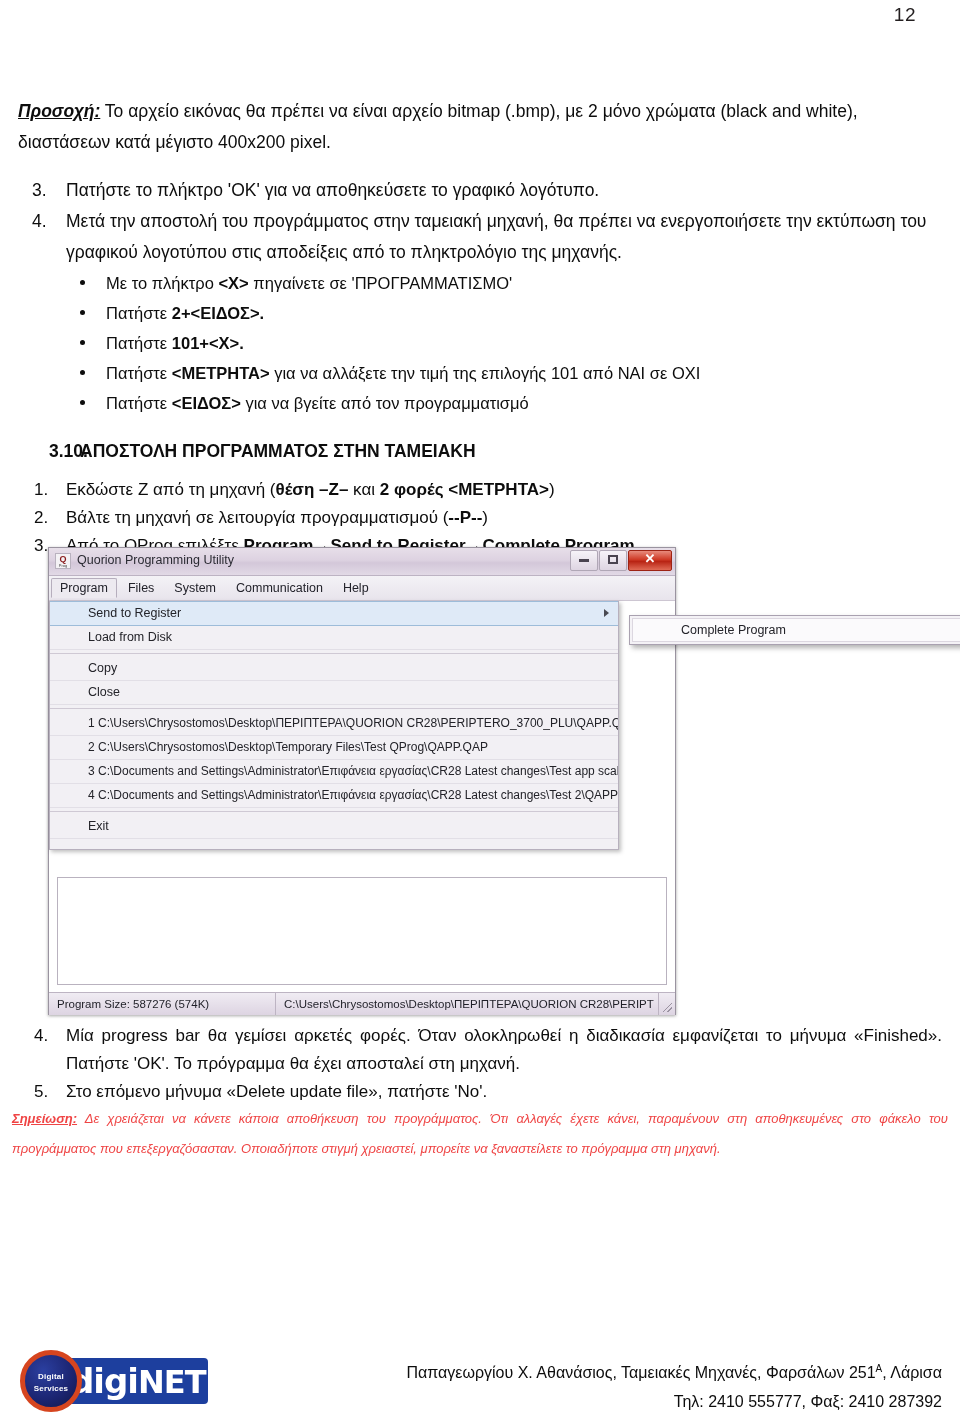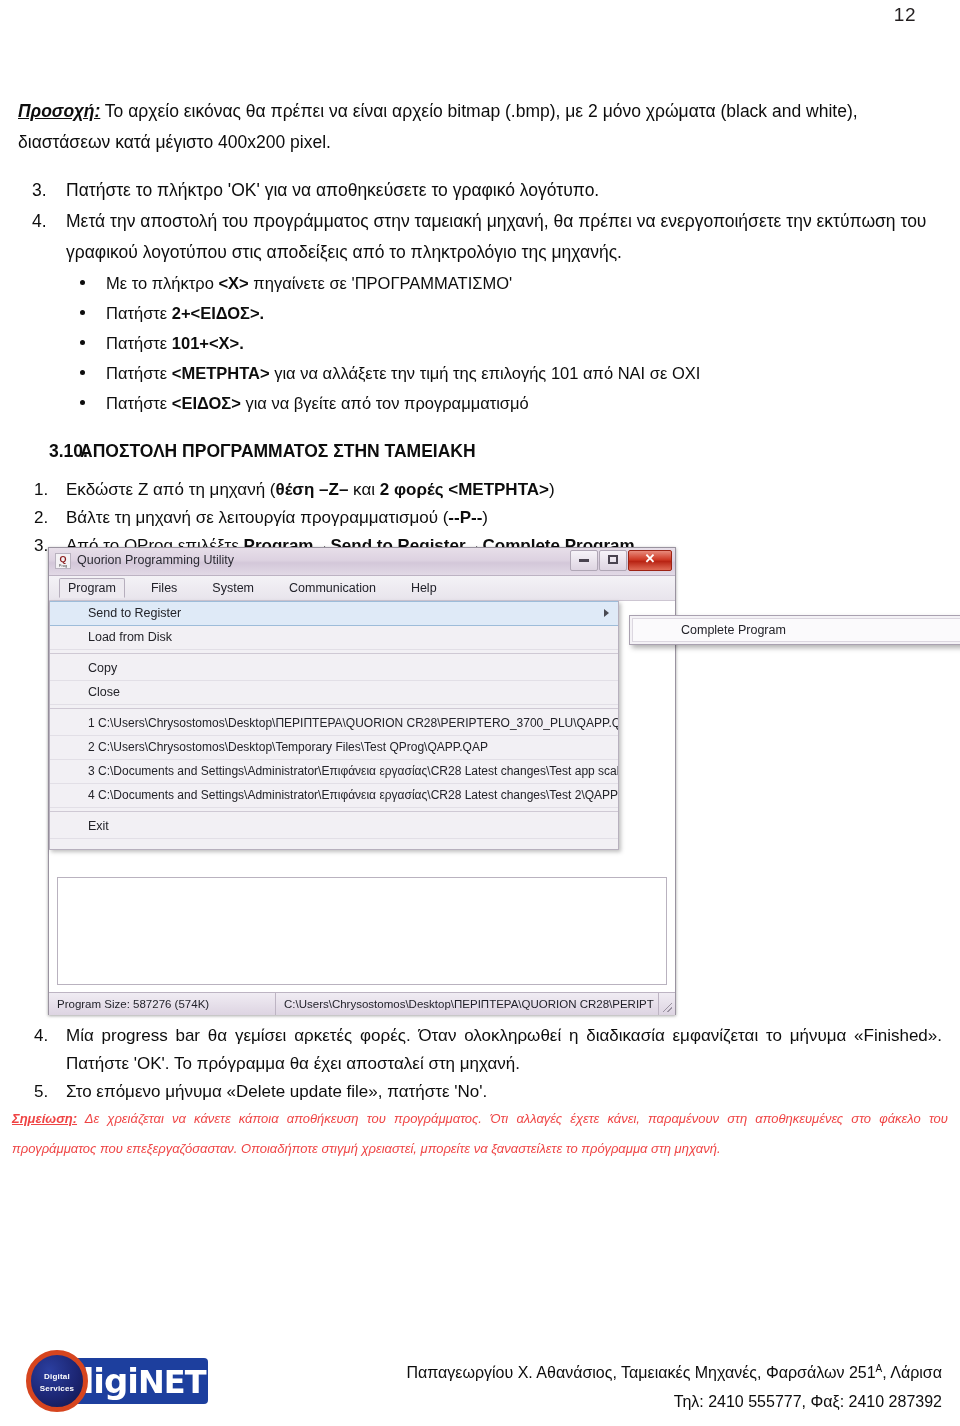--- a/index.html
+++ b/index.html
@@ -212,22 +212,21 @@
     top: 1px;
   }
 
   .menubar {
     position: relative;
     height: 24px;
     background: linear-gradient(to bottom, #f4f2f6, #e8e4ec);
     border-bottom: 1px solid #cdc6d2;
     display: flex;
     align-items: center;
-    padding-left: 10px;
-    gap: 15px;
+    padding-left: 2px;
   }
   .menu-item {
     font-size: 12.5px;
     color: #22222a;
     padding: 3px 9px;
     margin-right: 2px;
   }
   .menu-item.active {
     background: #edeaf0;
     border: 1px solid #b6aebd;
@@ -398,21 +397,21 @@
   }
   .logo {
     position: absolute;
     left: 20px;
     top: 8px;
     width: 190px;
     height: 72px;
   }
   .logo .badge {
     position: absolute;
-    left: 6px; top: 6px;
+    left: 0; top: 6px;
     width: 62px; height: 62px;
     border-radius: 50%;
     background: radial-gradient(circle at 35% 30%, #2b3fa0 0%, #1b2470 60%, #101646 100%);
     border: 5px solid #d6451f;
     box-sizing: border-box;
   }
   .logo .badge span {
     position: absolute;
     left: 0; right: 0;
     color: #ffffff;

